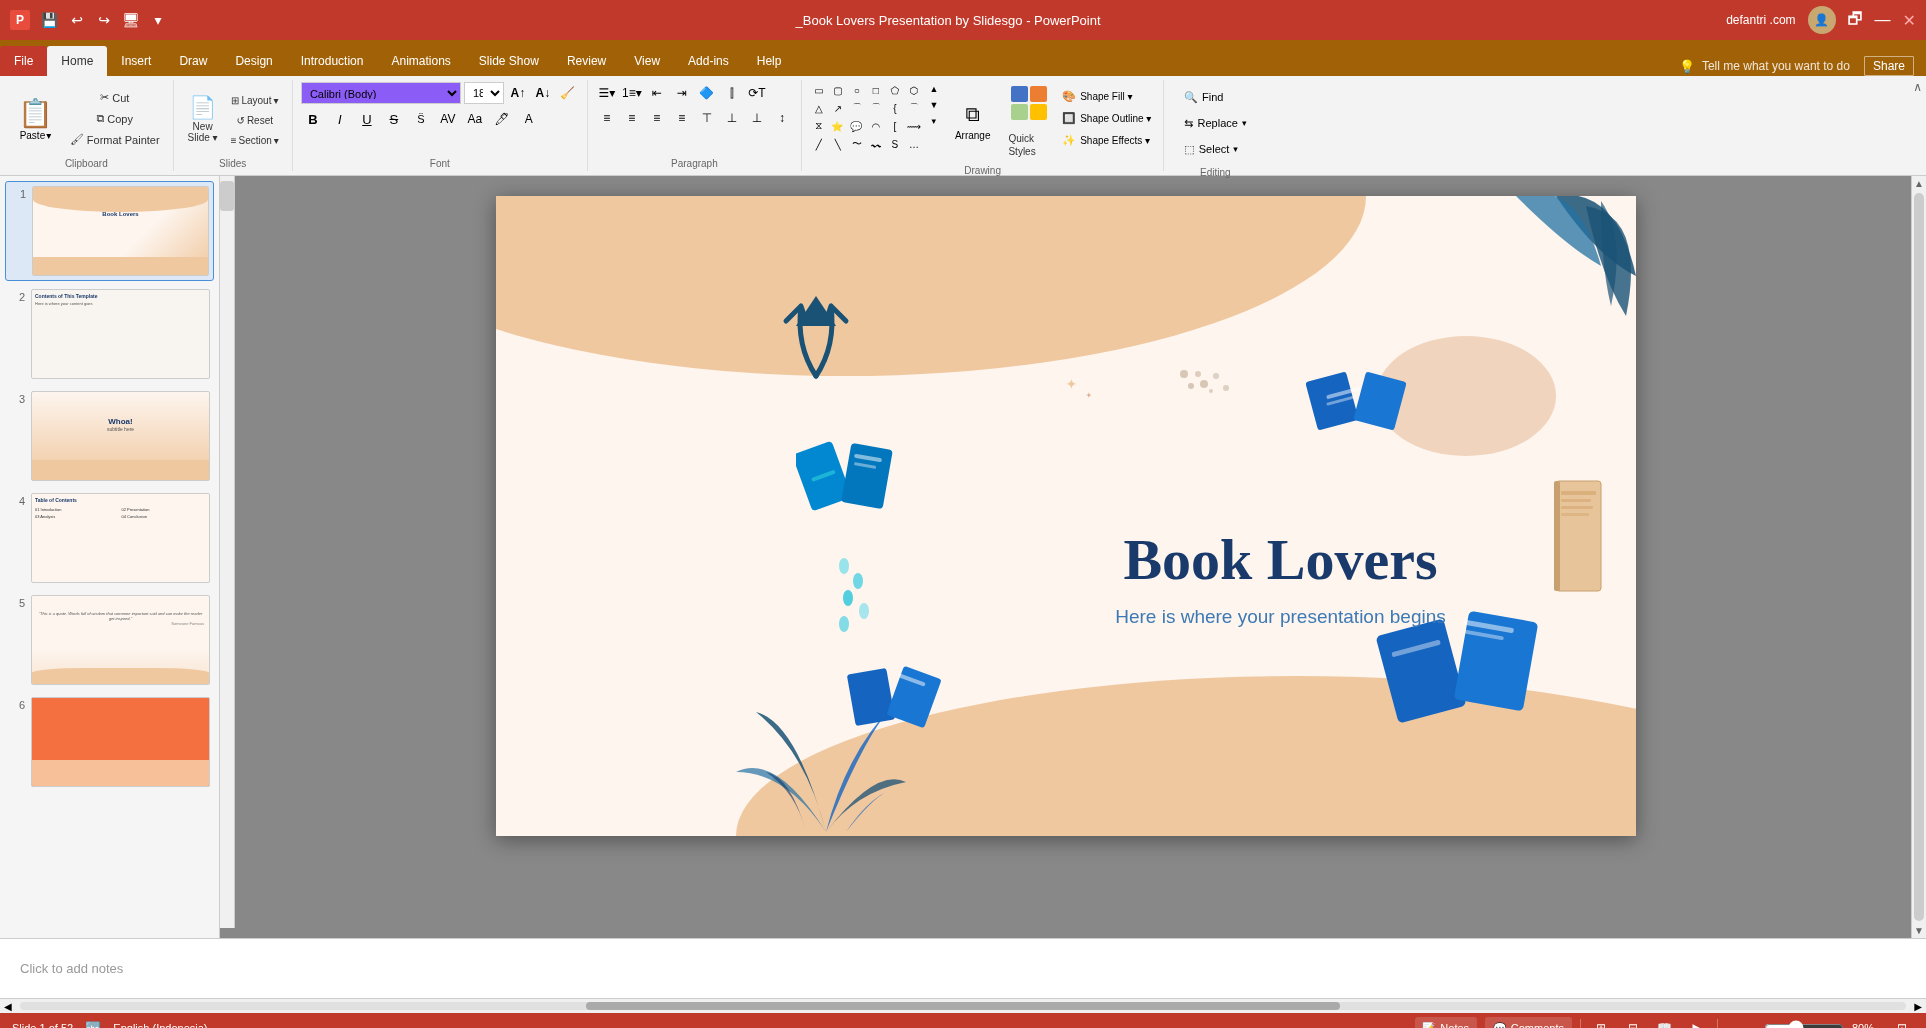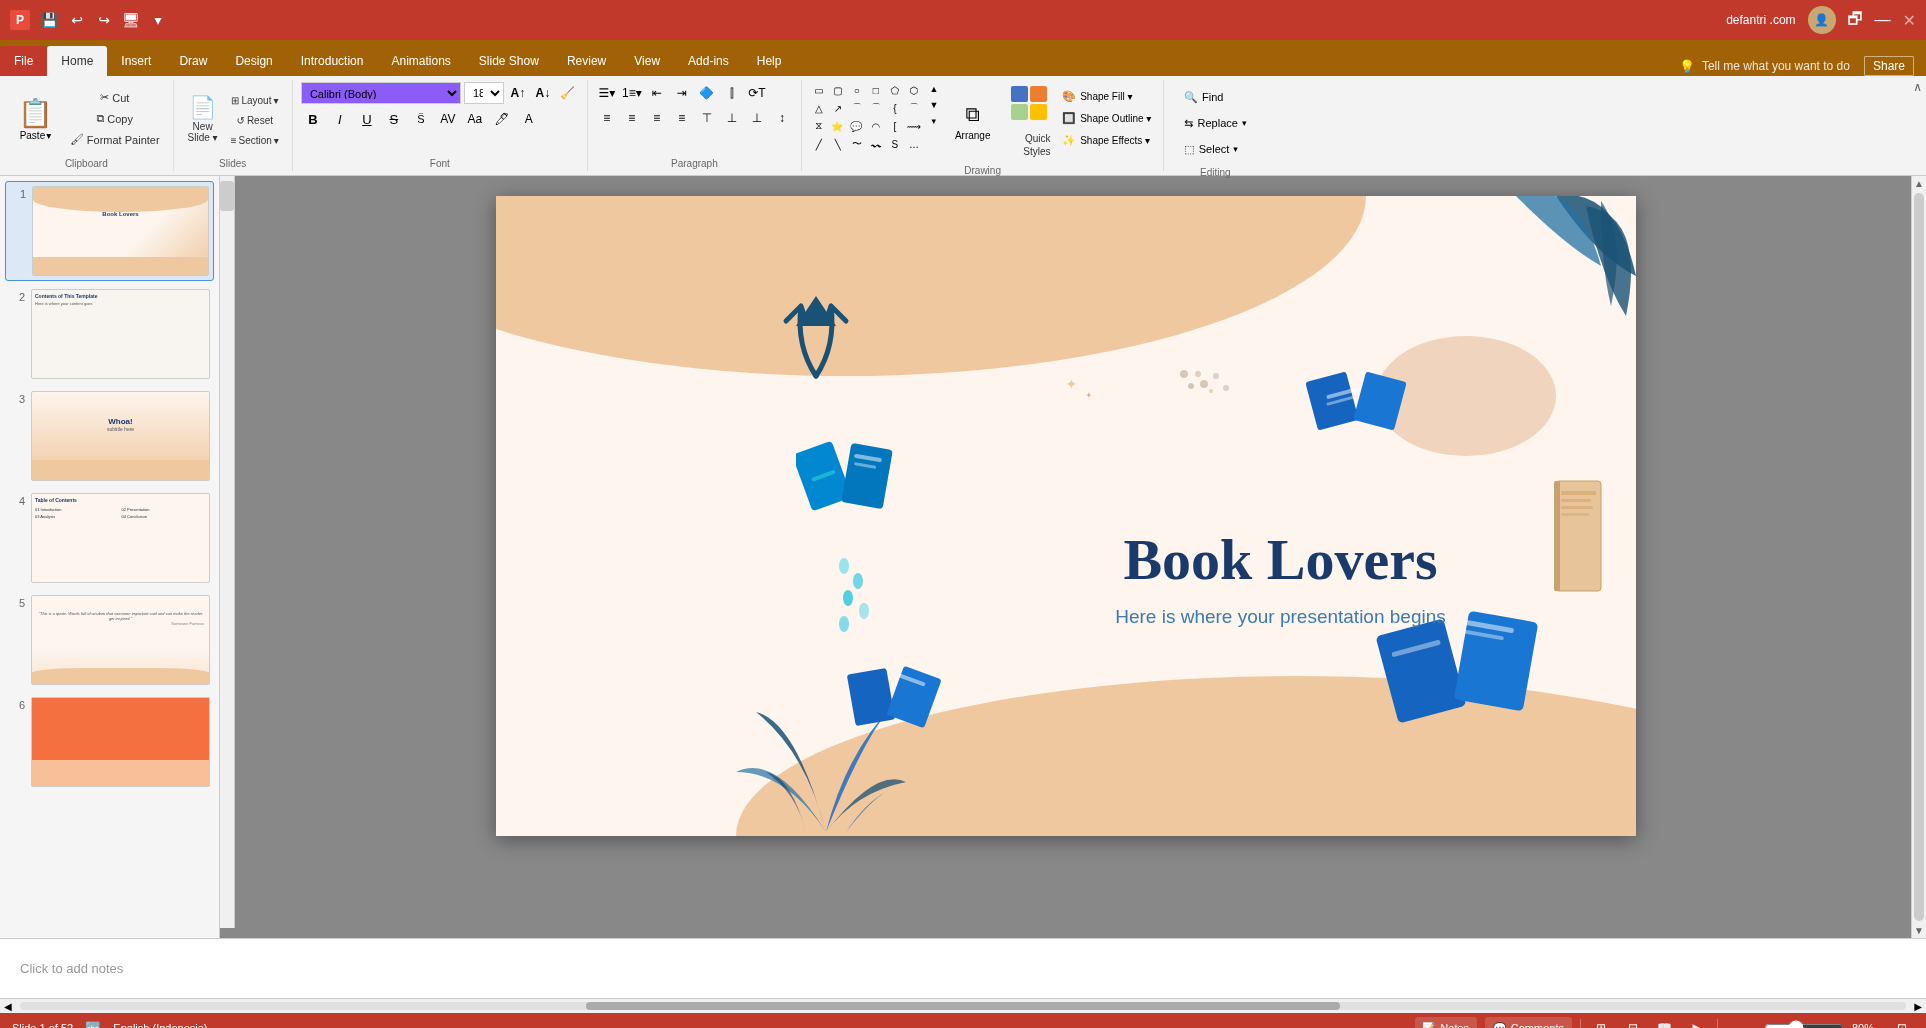--- a/index.html
+++ b/index.html
@@ -355,20 +355,21 @@
     </div>
 
     <div style="display:flex;align-items:center;gap:3px;">
       <div class="qat-btn" title="Save">💾</div>
       <div class="qat-btn" title="Undo">↩</div>
       <div class="qat-btn" title="Redo">↪</div>
       <div class="qat-btn">🖥</div>
       <div class="qat-btn">▾</div>
     </div>
   </div>
+  <div class="center">_Book Lovers Presentation by Slidesgo - PowerPoint</div>
   <div class="right">
     <span>defantri .com</span>
     <div style="width:28px;height:28px;border-radius:50%;background:#e0c090;overflow:hidden;cursor:pointer;">
       <div style="width:100%;height:100%;background:#c8a870;display:flex;align-items:center;justify-content:center;font-size:12px;">👤</div>
     </div>
     <div style="cursor:pointer;font-size:16px;">🗗</div>
     <div style="cursor:pointer;font-size:16px;">—</div>
     <div style="cursor:pointer;font-size:16px;color:#ffaaaa;">✕</div>
   </div>
 </div>
@@ -558,21 +559,21 @@
         <span style="font-size:10px;margin-top:4px;">Arrange</span>
       </div>
 
       <div class="quick-styles-box">
         <div style="width:36px;height:36px;display:grid;grid-template-columns:1fr 1fr;gap:2px;">
           <div style="background:#4472c4;border-radius:2px;"></div>
           <div style="background:#ed7d31;border-radius:2px;"></div>
           <div style="background:#a9d18e;border-radius:2px;"></div>
           <div style="background:#ffc000;border-radius:2px;"></div>
         </div>
-        <span style="font-size:10px;margin-top:12px;text-align:right;">Quick
+        <span style="font-size:10px;margin-top:12px;text-align:left;">Quick
 Styles</span>
       </div>
 
       <div class="shape-fill-row" style="padding-top:4px;">
         <div class="shape-prop-btn">
           <span style="font-size:11px;">🎨</span>
           <span style="font-size:10px;">Shape Fill ▾</span>
         </div>
         <div class="shape-prop-btn">
           <span style="font-size:11px;">🔲</span>

